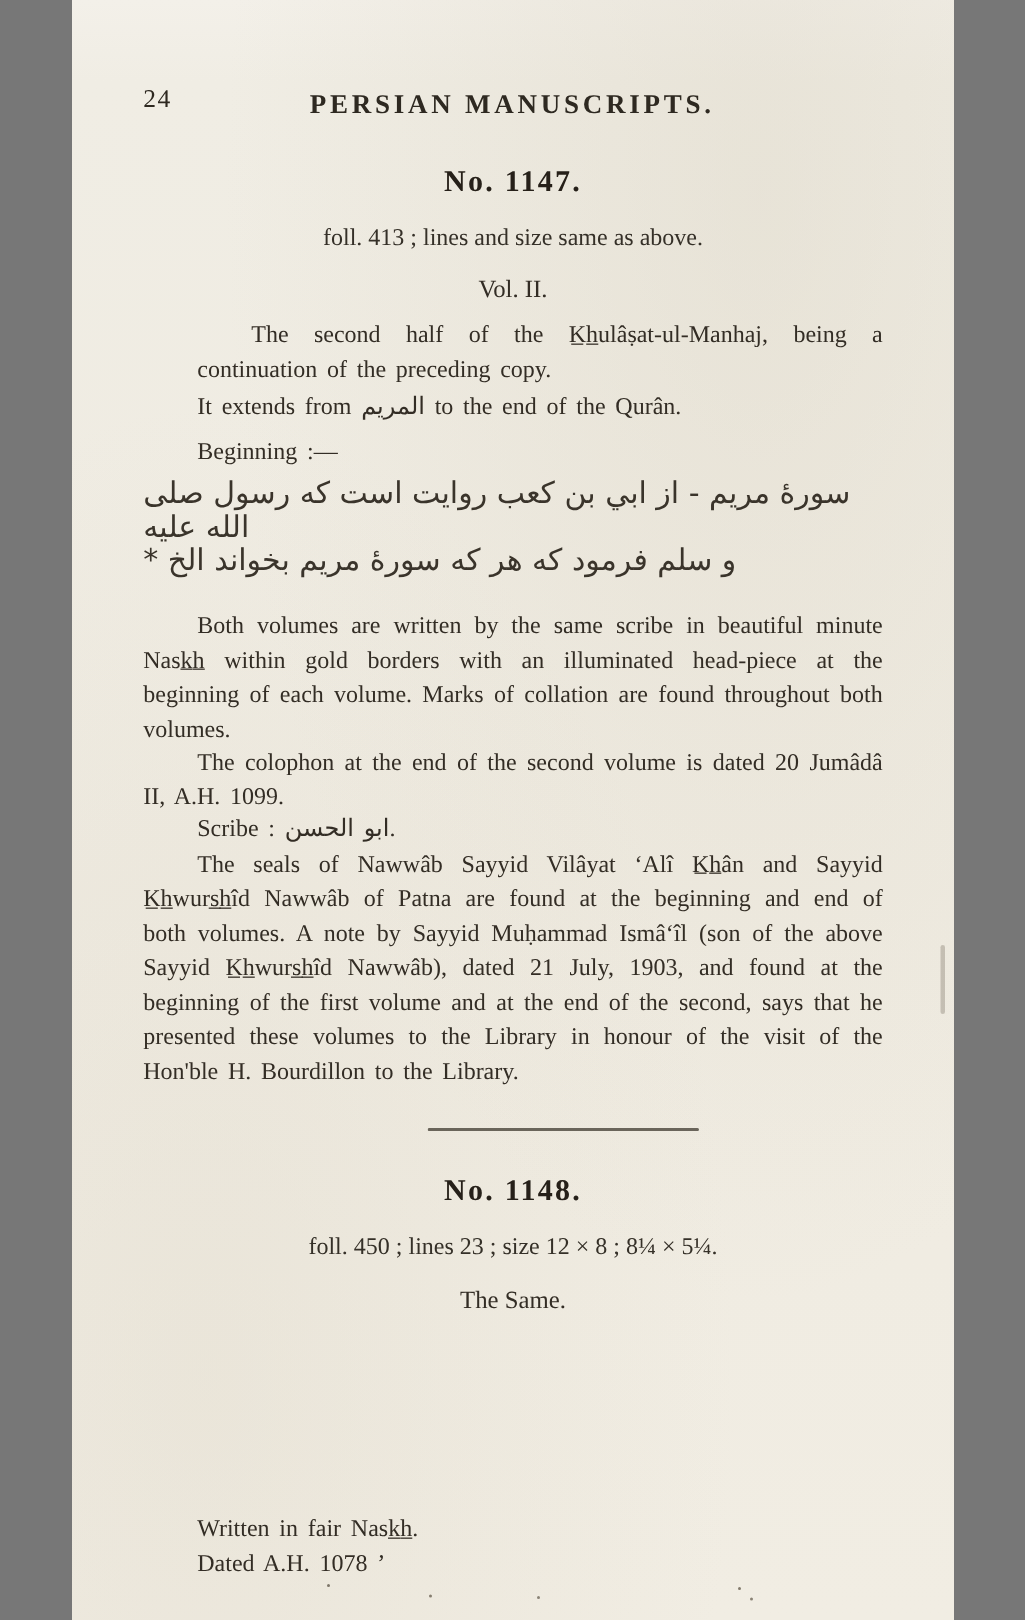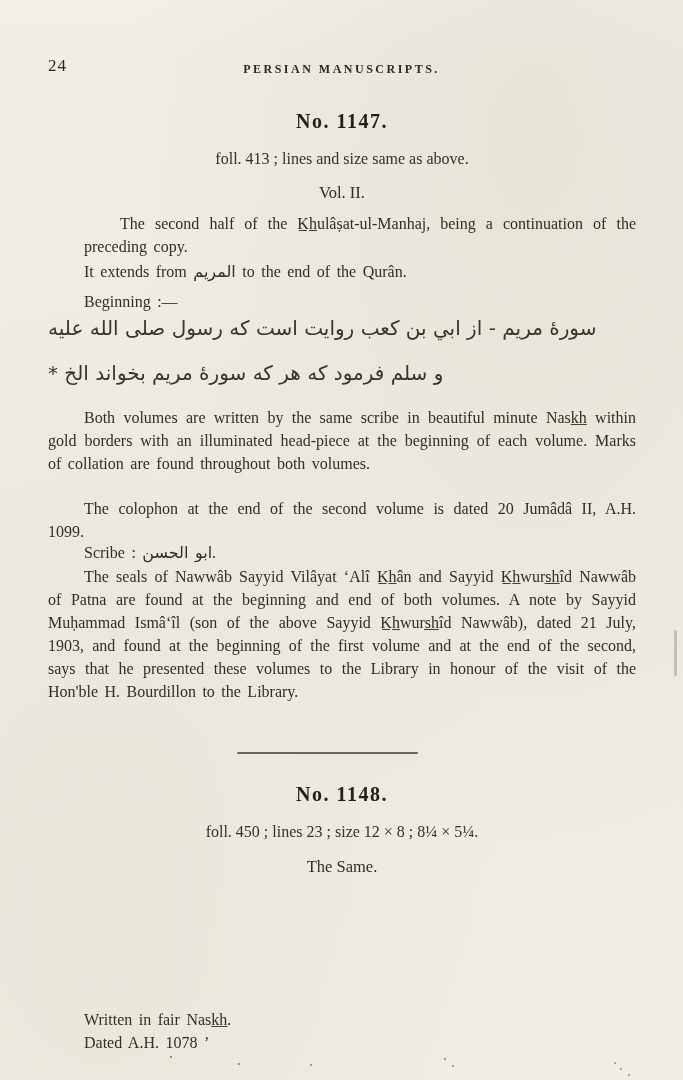--- a/index.html
+++ b/index.html
@@ -3,21 +3,21 @@
 <meta charset="utf-8">
 <title>Persian Manuscripts — p. 24</title>
 <style>
   html, body {
     margin: 0;
     padding: 0;
     background: #777;
   }
   .page {
     position: relative;
-    width: 683px;
+    width: 588px;
     height: 1080px;
     margin: 0 auto;
     overflow: hidden;
     background:
       radial-gradient(ellipse at 78% 12%, rgba(216,209,192,0.35) 0%, rgba(216,209,192,0) 55%),
       radial-gradient(ellipse at 15% 85%, rgba(219,212,196,0.30) 0%, rgba(219,212,196,0) 50%),
       linear-gradient(180deg, #f3f0e9 0%, #f0ede4 5%, #efebe1 55%, #f1ede3 100%);
     color: #332d25;
     font-family: "Liberation Serif", "DejaVu Serif", "DejaVu Sans", serif;
     font-size: 16px;
@@ -37,21 +37,21 @@
     top: 54px;
     font-size: 17px;
     letter-spacing: 1px;
     color: #2d2820;
   }
   .running-title {
     position: absolute;
     left: 0; right: 0;
     top: 58px;
     text-align: center;
-    font-size: 12px;
+    font-size: 18px;
     font-weight: bold;
     letter-spacing: 2.5px;
     color: #2e2921;
   }
   .entry-heading {
     font-weight: bold;
     font-size: 20px;
     letter-spacing: 1.5px;
     color: #262019;
   }

